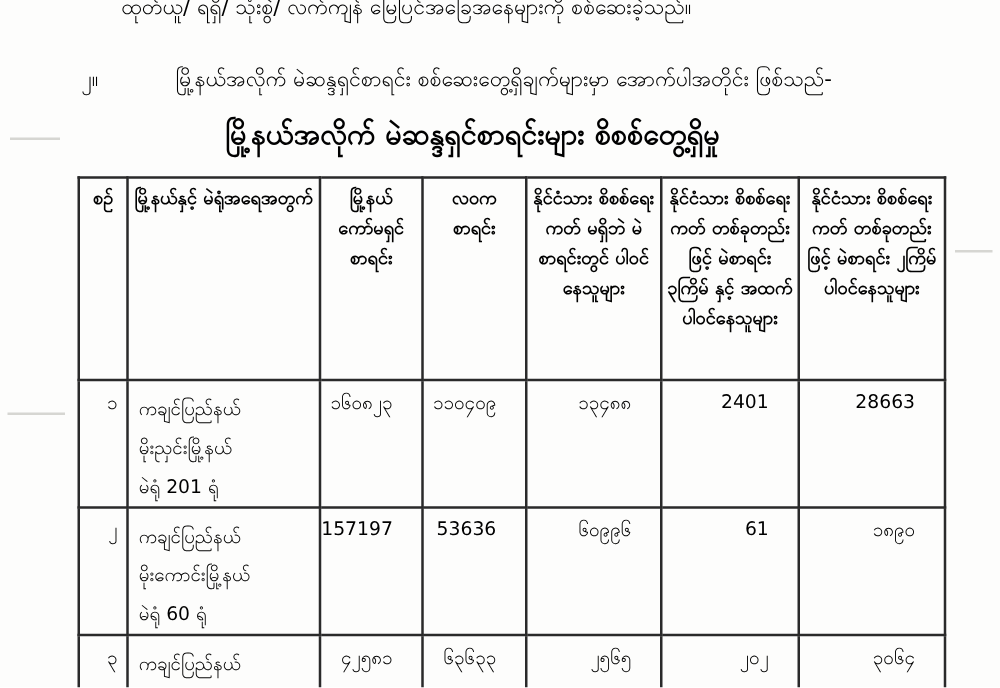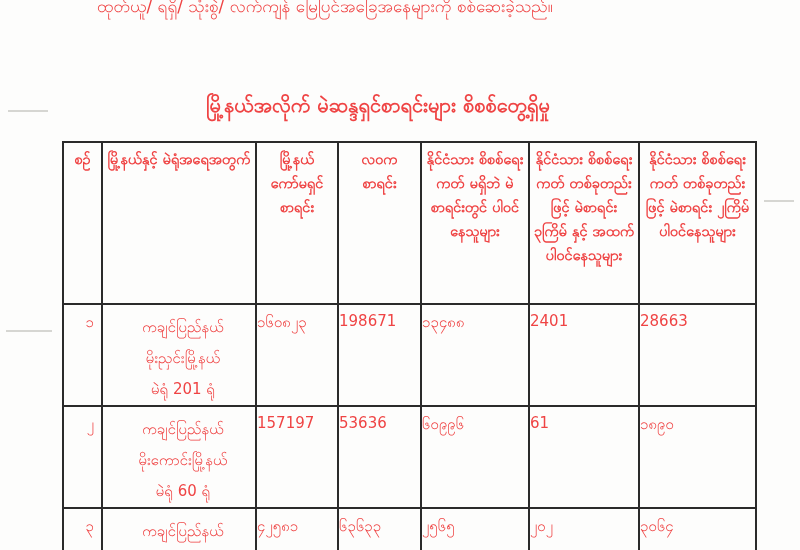--- a/index.html
+++ b/index.html
@@ -2,66 +2,70 @@
 <html><head>
 <meta charset="utf-8">
 <style>
   * { margin:0; padding:0; box-sizing:border-box; }
   html,body { background:#ffffff; }
   .page {
     position:relative;
     width:800px; height:550px;
     overflow:hidden;
     background:#fdfdfc;
-    color:#ef4444;
+    color:#000000;
     font-family:"DejaVu Sans", "Liberation Sans", sans-serif;
   }
   
   .line1 {
     position:absolute; top:-7px; left:97px; width:660px;
     font-size:17px; line-height:26px; white-space:nowrap;
   }
   .item2 { position:absolute; top:52px; left:65px; width:720px; font-size:17px; }
   .item2 .num { display:inline-block; width:70px; }
   .table-title {
     position:absolute; top:92px; left:0; right:44px;
-    text-align:center; font-size:20px; font-weight:bold;
+    text-align:center; font-size:23px; font-weight:bold;
   }
   table.main {
     position:absolute; top:141px; left:62px;
     border-collapse:collapse; table-layout:fixed;
     width:693px;
     font-size:15px;
   }
   table.main td, table.main th {
     border:2px solid #2a2a2a;
     vertical-align:top;
     overflow:hidden;
   }
   th.hdr {
     font-weight:bold; text-align:center; vertical-align:middle;
     height:162px; padding:4px 3px; font-size:14.5px; line-height:24px;margin-left:29px;
   }
   tr.datarow td { padding-top:7px; }
   td.serial { text-align:right; padding-right:7px; }
-  td.township { padding-left:8px; line-height:31px;text-align:center; }
-  td.num { text-align:left; padding-right:2px; }
+  td.township { padding-left:8px; line-height:31px; }
+  td.num { text-align:right; padding-right:23px; }
   tr.r1 { height:92px; }
   tr.r2 { height:90px; }
   tr.r3 { height:130px; }
   
   .speck { position:absolute; height:2px; background:#d6d6d2; }
 </style>
 </head>
 <body>
 
 <div class="page">
 
   <div class="line1">ထုတ်ယူ/ ရရှိ/ သုံးစွဲ/ လက်ကျန် မြေပြင်အခြေအနေများကို စစ်ဆေးခဲ့သည်။</div>
 
+  <div class="item2">
+    <span class="num">၂။</span>
+    <span>မြို့နယ်အလိုက် မဲဆန္ဒရှင်စာရင်း စစ်ဆေးတွေ့ရှိချက်များမှာ အောက်ပါအတိုင်း ဖြစ်သည်-</span>
+  </div>
 
   <div class="table-title">မြို့နယ်အလိုက် မဲဆန္ဒရှင်စာရင်းများ စိစစ်တွေ့ရှိမှု</div>
 
   <table class="main">
     <colgroup>
       <col style="width:39px">
         <col style="width:154px">
         <col style="width:82px">
       <col style="width:83px">
         <col style="width:108px">
@@ -80,21 +84,21 @@
     </tr>
 
     <tr class="datarow r1">
       <td class="serial">၁</td>
       <td class="township">
         <div>ကချင်ပြည်နယ်</div>
         <div>မိုးညှင်းမြို့နယ်</div>
         <div>မဲရုံ 201  ရုံ</div>
       </td>
       <td class="num">၁၆၀၈၂၃</td>
-      <td class="num">198671</td>
+      <td class="num">၁၁၀၄၀၉</td>
       <td class="num">၁၃၄၈၈</td>
       <td class="num">2401</td>
       <td class="num">28663</td>
     </tr>
 
     <tr class="datarow r2">
       <td class="serial">၂</td>
       <td class="township">
         <div>ကချင်ပြည်နယ်</div>
         <div>မိုးကောင်းမြို့နယ်</div>

